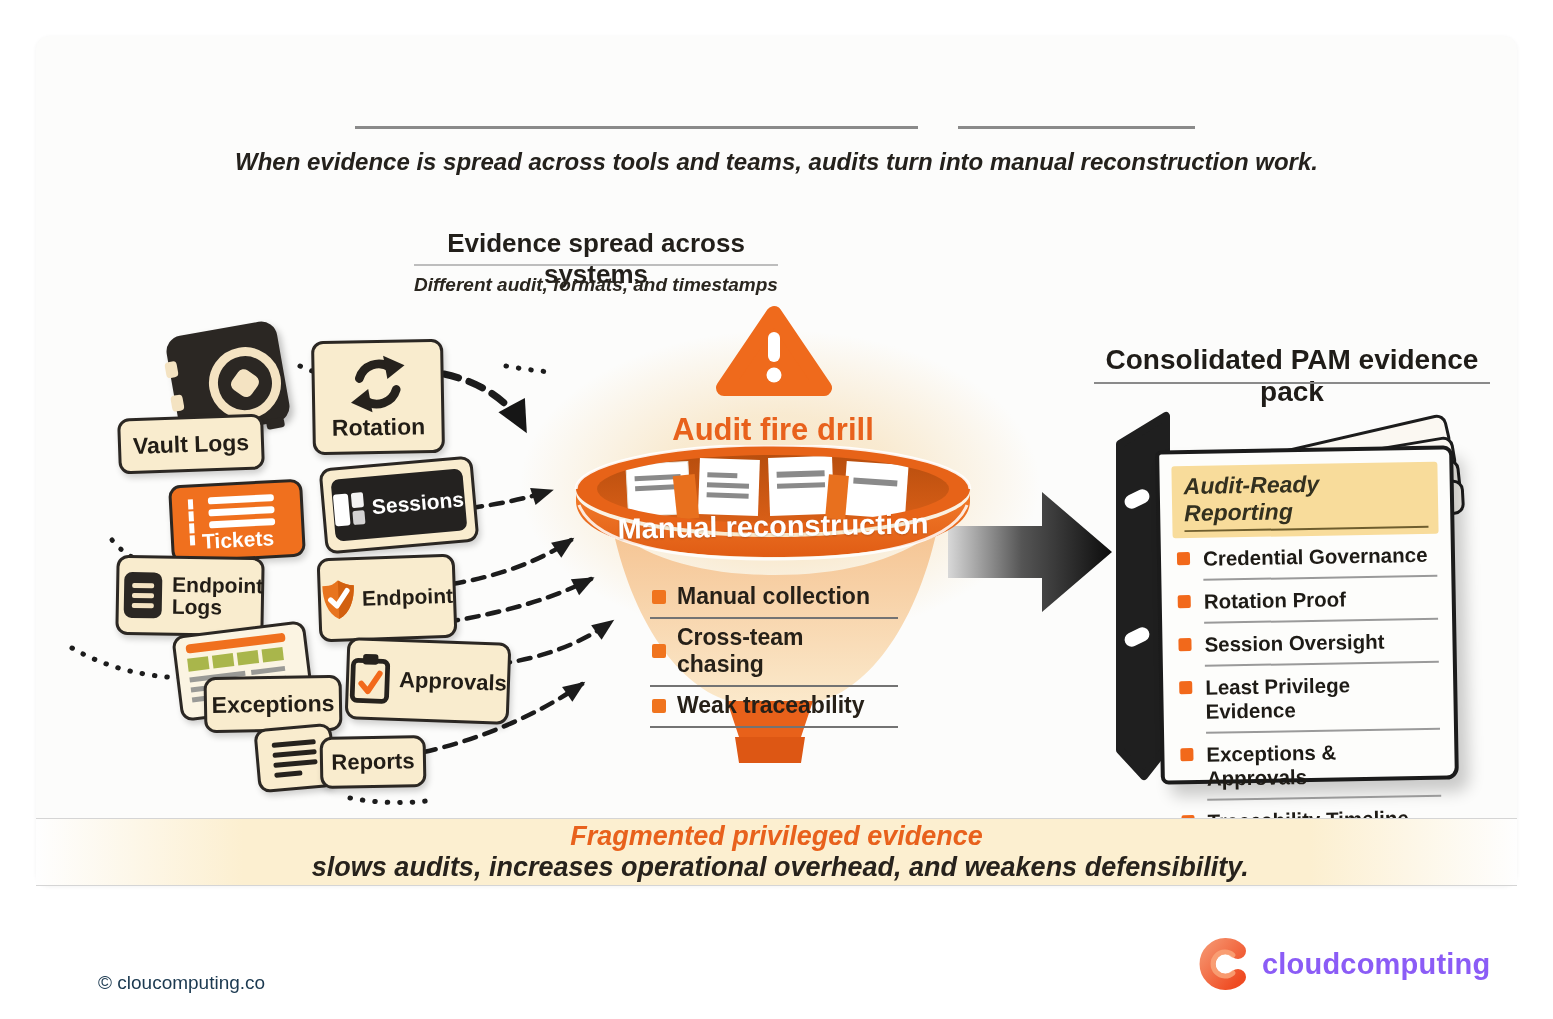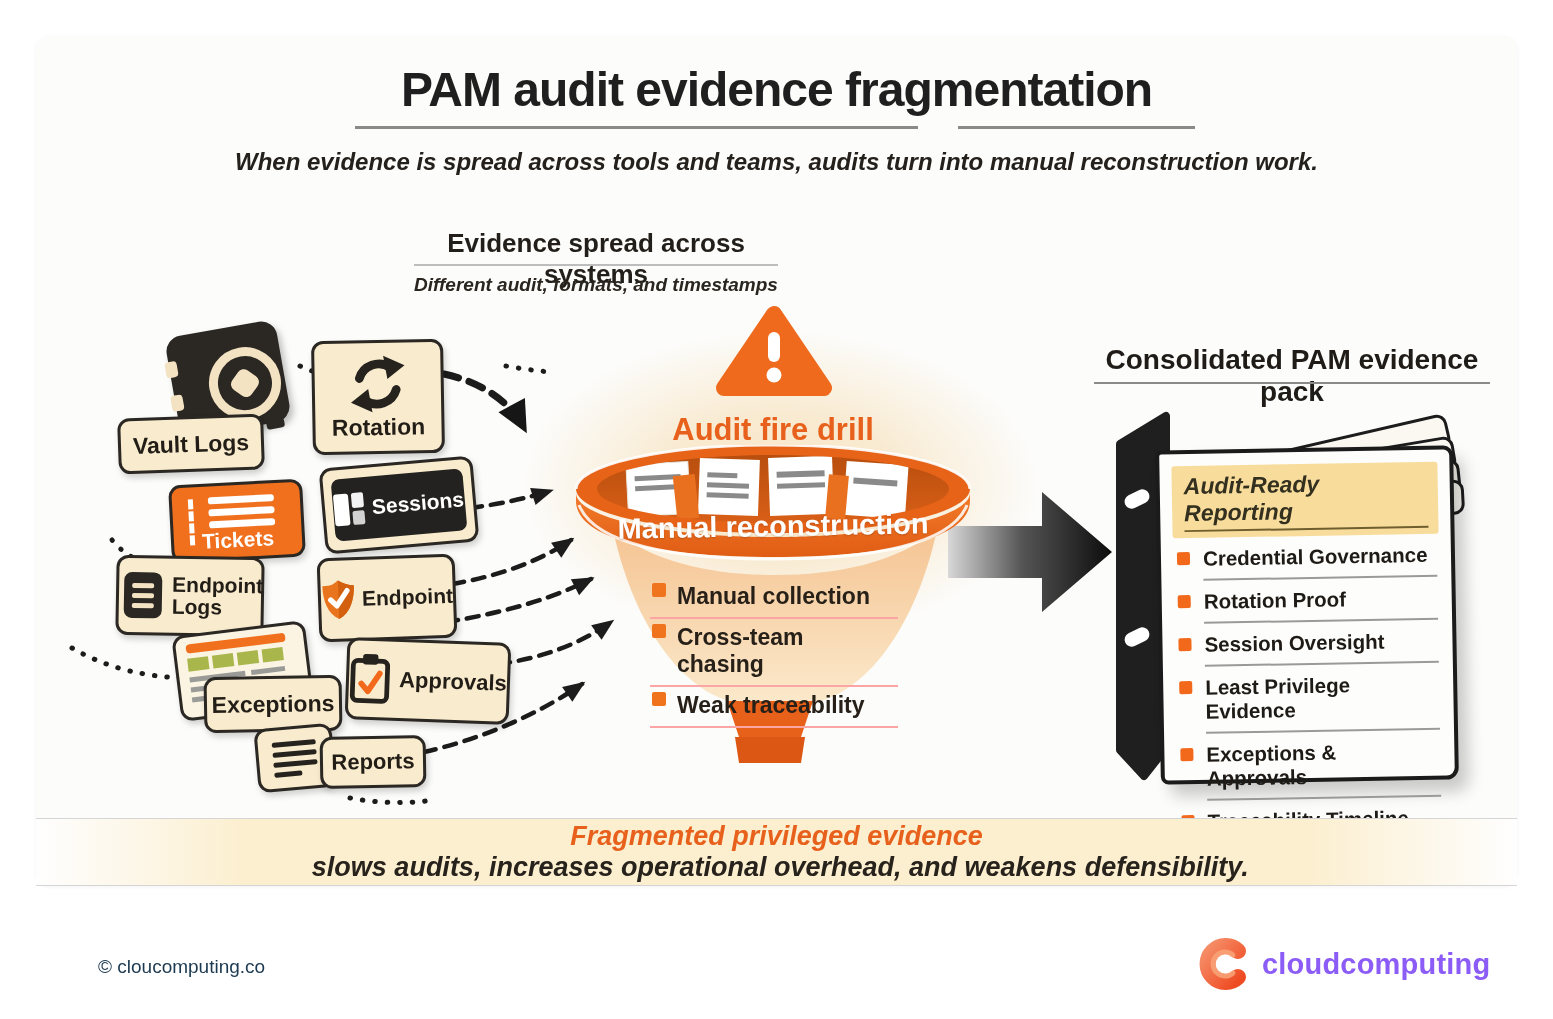--- a/index.html
+++ b/index.html
@@ -13,48 +13,47 @@
   .subtitle{font-size:24px;font-style:italic;font-weight:600;color:#24211c;}
   .rule{background:#8a8a8a;height:3px;}
   .sec-head{font-size:26px;font-weight:800;color:#221f1a;text-align:center;}
   .sec-sub{font-size:19px;font-weight:700;font-style:italic;color:#2a261f;}
   .card{position:absolute;background:#f9ecce;border:3px solid #2b2723;border-radius:12px;
         box-shadow:2px 4px 6px rgba(0,0,0,.18);display:flex;align-items:center;justify-content:center;}
   .lbl{font-weight:700;font-size:22px;color:#221d16;line-height:1.05;}
   .glow{background:radial-gradient(closest-side,#f8e7c9 0%,rgba(248,231,201,.85) 45%,rgba(248,231,201,0) 100%);}
   .fire{font-size:31px;font-weight:800;color:#e8611c;}
   .band-lbl{font-size:29px;font-weight:800;color:#ffffff;text-shadow:0 1px 2px rgba(0,0,0,.18);}
-  .f-row{display:flex;gap:11px;border-bottom:2px solid #fca5a5;padding:5px 2px 7px 2px;}
+  .f-row{display:flex;align-items:center;gap:11px;border-bottom:2px solid #737373;padding:5px 2px 7px 2px;}
   .f-row .sq{width:14px;height:14px;background:#f0741e;border-radius:2px;flex:0 0 auto;}
   .f-row .t{font-size:23px;font-weight:700;color:#262018;}
   .binder-page{background:#fdfdfb;border:4px solid #1b1b1b;border-radius:6px 10px 12px 8px;
                box-shadow:10px 12px 16px rgba(0,0,0,.2);transform:rotate(-1deg);}
   .b-head{background:#f8dc9b;border-radius:3px;margin:12px 12px 4px 12px;padding:7px 10px 6px 12px;}
   .b-head span{display:inline-block;font-size:23px;font-weight:700;font-style:italic;color:#33301f;
                border-bottom:2px solid #6f5e2e;padding-bottom:3px;}
   .b-row{display:flex;align-items:flex-start;margin:9px 14px 0 16px;}
   .b-row .sq{width:13px;height:13px;background:#f2691b;border-radius:2px;margin-top:5px;flex:0 0 auto;}
   .b-row .wrap{flex:1;margin-left:13px;border-bottom:2px solid #9a9a9a;padding-bottom:8px;}
   .b-row .t{font-size:20.5px;font-weight:700;color:#1e1b16;}
   .banner{left:36px;top:818px;width:1481px;height:66px;border-top:1px solid #d5d5d5;border-bottom:1px solid #d5d5d5;
           background:linear-gradient(90deg,#fefefe 0%,#fcefd0 14%,#fcefd0 86%,#fefefe 100%);
           display:flex;align-items:center;justify-content:center;font-style:italic;font-size:27px;flex-direction:column;}
   .banner .hl{color:#e8611c;font-weight:800;}
   .banner .rest{color:#27221c;font-weight:600;white-space:pre-wrap;}
-  .copyright{font-size:19px;color:#1b3950;font-weight:500;}
+  .copyright{font-size:19px;color:#1b3950;font-weight:500;margin-top:16px;}
   .brand{font-size:29px;font-weight:800;color:#8b5cf6;letter-spacing:.2px;}
   svg{display:block;}
 </style>
 </head>
 <body>
 
 <div id="canvas">
   <div class="abs panel"></div>
 
-  <div class="abs center title" style="left:200px;top:62px;width:1153px;">PAM audit evidence fragmentation</div>
   <div class="abs rule" style="left:355px;top:126px;width:563px;"></div>
   <div class="abs rule" style="left:958px;top:126px;width:237px;"></div>
   <div class="abs center subtitle" style="left:150px;top:148px;width:1253px;">When evidence is spread across tools and teams, audits turn into manual reconstruction work.</div>
 
   <div class="abs center sec-head" style="left:396px;top:228px;width:400px;">Evidence spread across systems</div>
   <div class="abs" style="left:414px;top:264px;width:364px;height:2px;background:#bdbdbd;"></div>
   <div class="abs center sec-sub" style="left:396px;top:274px;width:400px;">Different audit, formats, and timestamps</div>
 
   <div class="abs glow" style="left:520px;top:330px;width:520px;height:310px;border-radius:50%;"></div>
 

